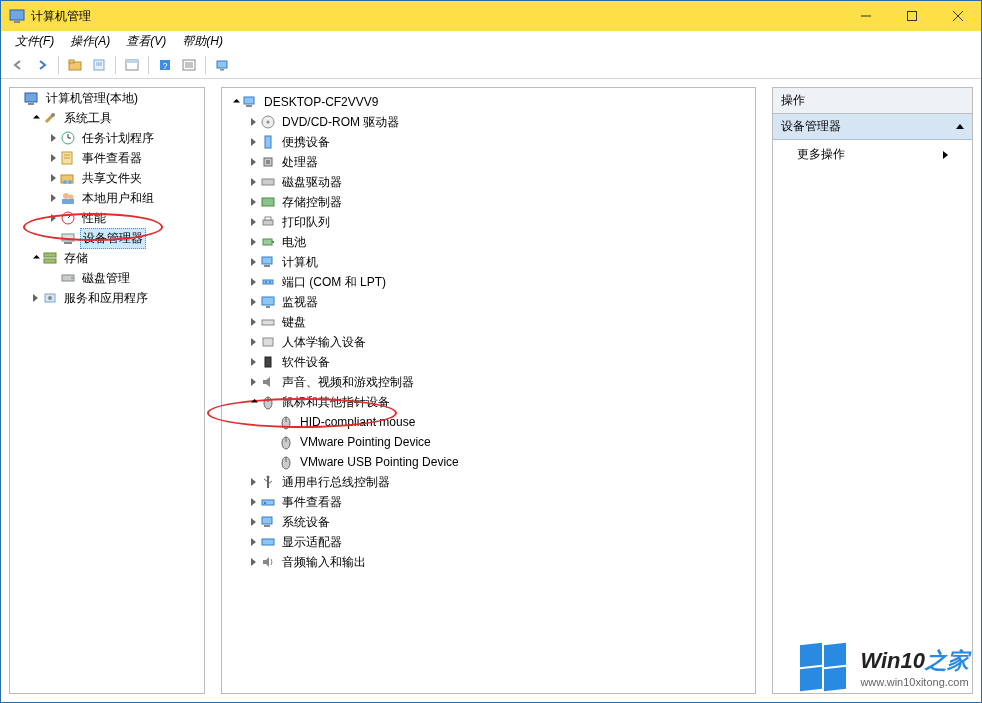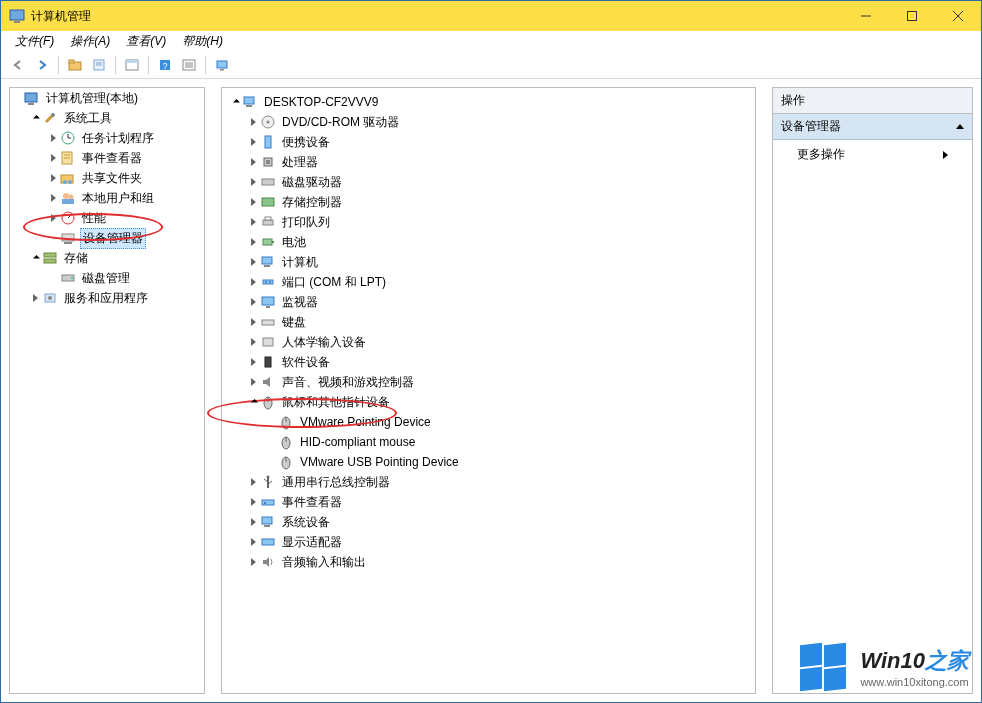--- a/index.html
+++ b/index.html
@@ -636,33 +636,33 @@
             <ul>
               <li>
                   <div class="node">
                     <span class="exp none"></span>
                     <span class="ic">
                       <svg width="16" height="16">
                         <ellipse cx="8" cy="9" rx="4" ry="6" fill="#ccc" stroke="#666"></ellipse>
                         <line x1="8" y1="3" x2="8" y2="8" stroke="#666"></line>
                       </svg>
                     </span>
-                    <span class="label">VMware Pointing Device</span>
+                    <span class="label">HID-compliant mouse</span>
                   </div>
                 </li>
               <li>
                   <div class="node">
                     <span class="exp none"></span>
                     <span class="ic">
                       <svg width="16" height="16">
                         <ellipse cx="8" cy="9" rx="4" ry="6" fill="#ccc" stroke="#666"></ellipse>
                         <line x1="8" y1="3" x2="8" y2="8" stroke="#666"></line>
                       </svg>
                     </span>
-                    <span class="label">HID-compliant mouse</span>
+                    <span class="label">VMware Pointing Device</span>
                   </div>
                 </li>
               <li>
                   <div class="node">
                     <span class="exp none"></span>
                     <span class="ic">
                       <svg width="16" height="16">
                         <ellipse cx="8" cy="9" rx="4" ry="6" fill="#ccc" stroke="#666"></ellipse>
                         <line x1="8" y1="3" x2="8" y2="8" stroke="#666"></line>
                       </svg>

